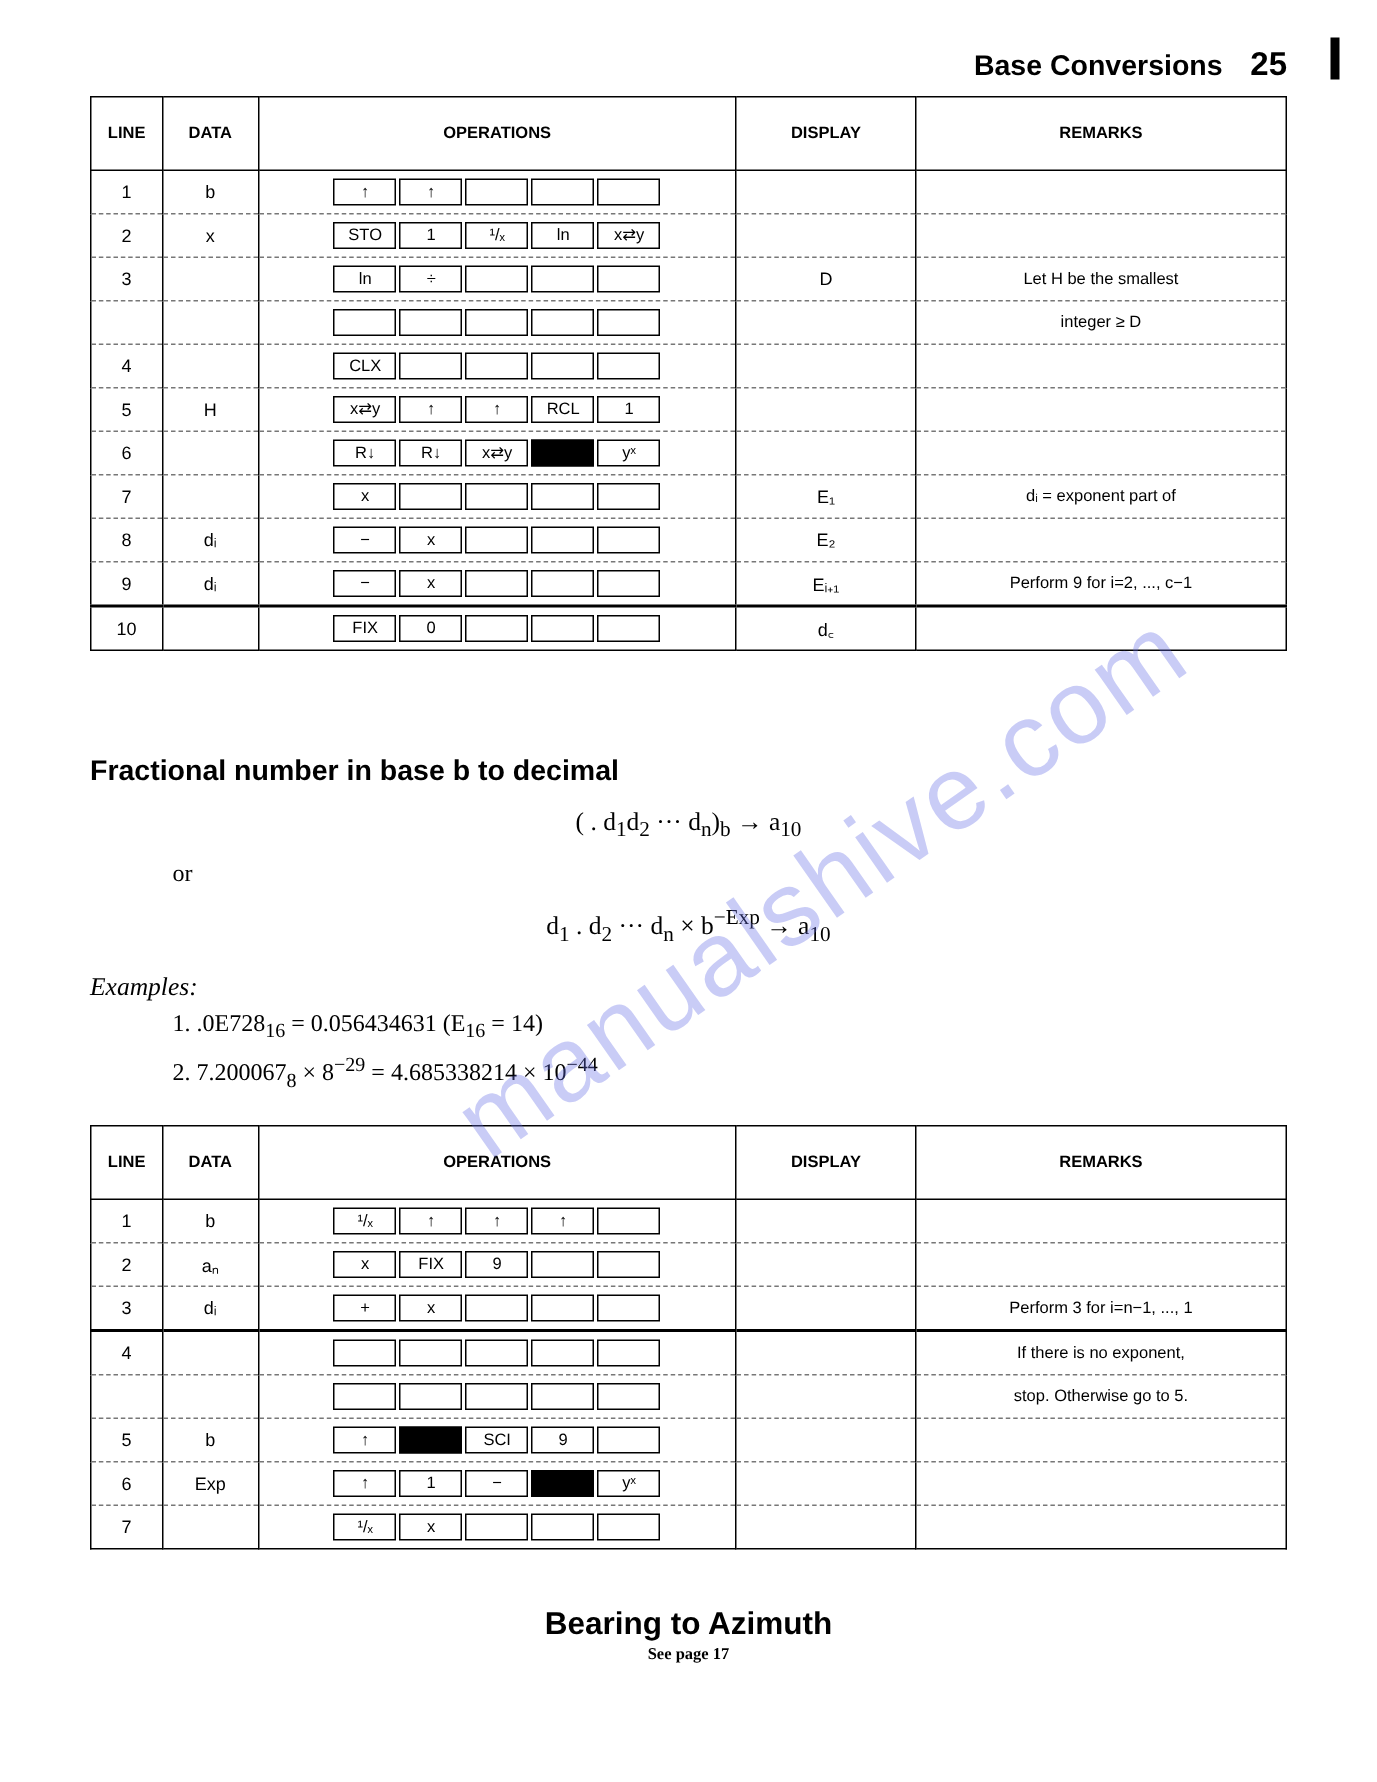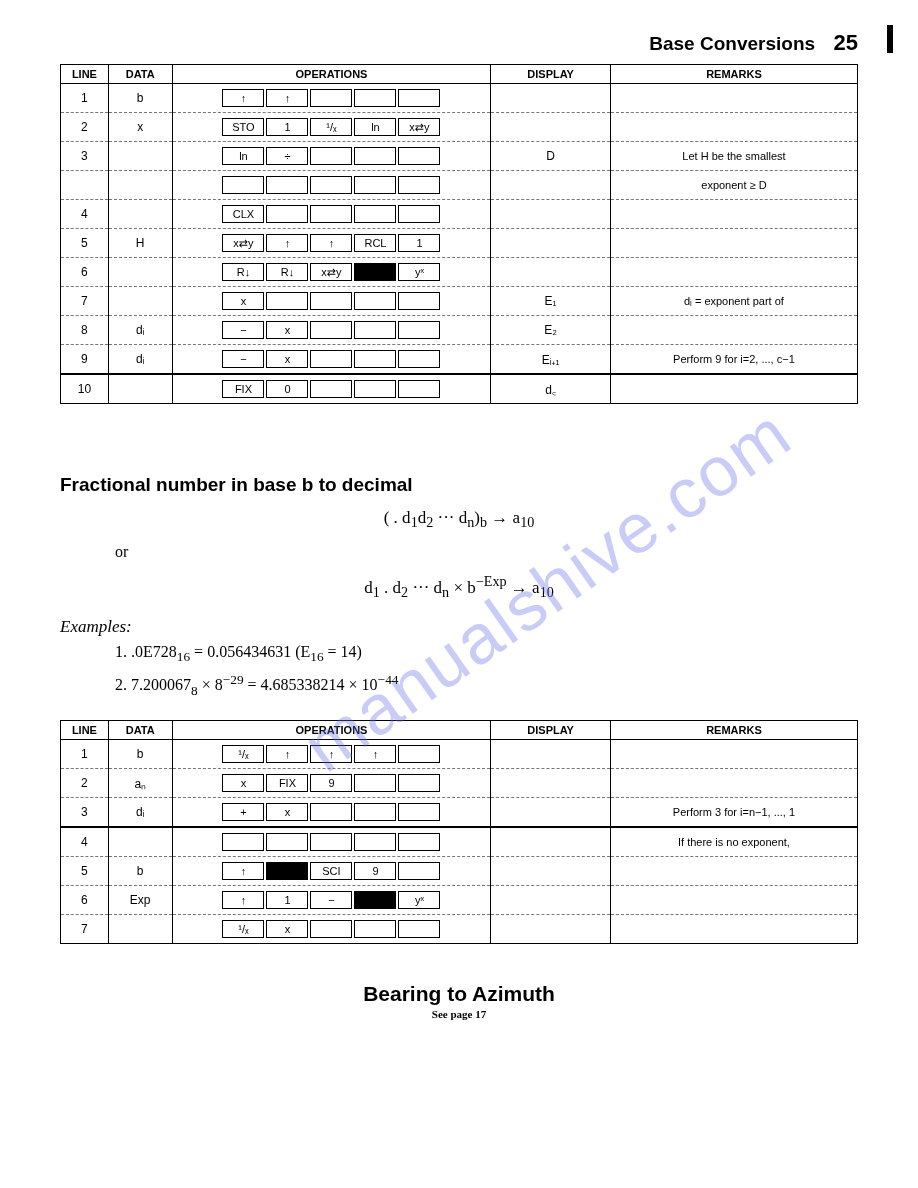--- a/index.html
+++ b/index.html
@@ -38,21 +38,21 @@
       border-collapse: collapse;
       width: 100%;
       table-layout: fixed;
       font-family: Arial, Helvetica, sans-serif;
       font-size: 12px;
     }
     table.program th {
       border: 1.5px solid #000;
       font-weight: bold;
       text-align: center;
-      padding: 3px 2px;
+      padding: 18px 2px;
       font-size: 11px;
     }
     table.program td {
       border-left: 1.5px solid #000;
       border-right: 1.5px solid #000;
       border-bottom: 1px dashed #777;
       text-align: center;
       padding: 3px 2px;
       height: 22px;
       vertical-align: middle;
@@ -195,21 +195,21 @@
         <td></td>
         <td class="ops-cell"><span class="key">ln</span><span class="key">÷</span><span class="key"></span><span class="key"></span><span class="key"></span></td>
         <td>D</td>
         <td class="remarks-cell">Let H be the smallest</td>
       </tr>
       <tr>
         <td></td>
         <td></td>
         <td class="ops-cell"><span class="key"></span><span class="key"></span><span class="key"></span><span class="key"></span><span class="key"></span></td>
         <td></td>
-        <td class="remarks-cell">exponent ≥ D</td>
+        <td class="remarks-cell">integer ≥ D</td>
       </tr>
       <tr>
         <td>4</td>
         <td></td>
         <td class="ops-cell"><span class="key">CLX</span><span class="key"></span><span class="key"></span><span class="key"></span><span class="key"></span></td>
         <td></td>
         <td class="remarks-cell"></td>
       </tr>
       <tr>
         <td>5</td>
@@ -307,20 +307,27 @@
         <td class="remarks-cell">Perform 3 for i=n−1, ..., 1</td>
       </tr>
       <tr>
         <td>4</td>
         <td></td>
         <td class="ops-cell"><span class="key"></span><span class="key"></span><span class="key"></span><span class="key"></span><span class="key"></span></td>
         <td></td>
         <td class="remarks-cell">If there is no exponent,</td>
       </tr>
       <tr>
+        <td></td>
+        <td></td>
+        <td class="ops-cell"><span class="key"></span><span class="key"></span><span class="key"></span><span class="key"></span><span class="key"></span></td>
+        <td></td>
+        <td class="remarks-cell">stop. Otherwise go to 5.</td>
+      </tr>
+      <tr>
         <td>5</td>
         <td>b</td>
         <td class="ops-cell"><span class="key">↑</span><span class="key solid"></span><span class="key">SCI</span><span class="key">9</span><span class="key"></span></td>
         <td></td>
         <td class="remarks-cell"></td>
       </tr>
       <tr>
         <td>6</td>
         <td>Exp</td>
         <td class="ops-cell"><span class="key">↑</span><span class="key">1</span><span class="key">−</span><span class="key solid"></span><span class="key">yˣ</span></td>

